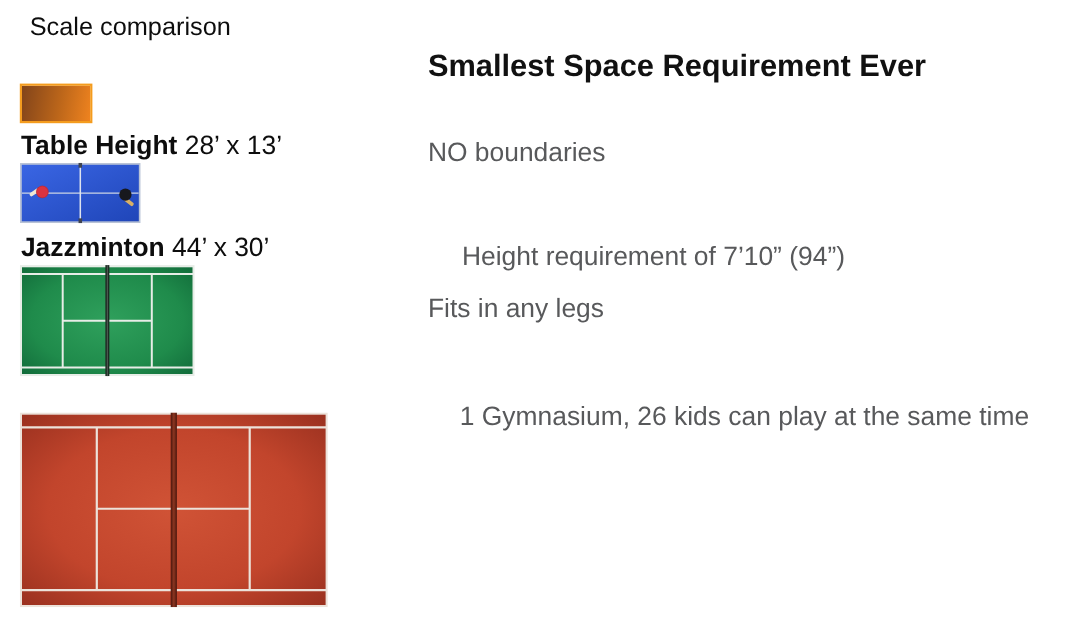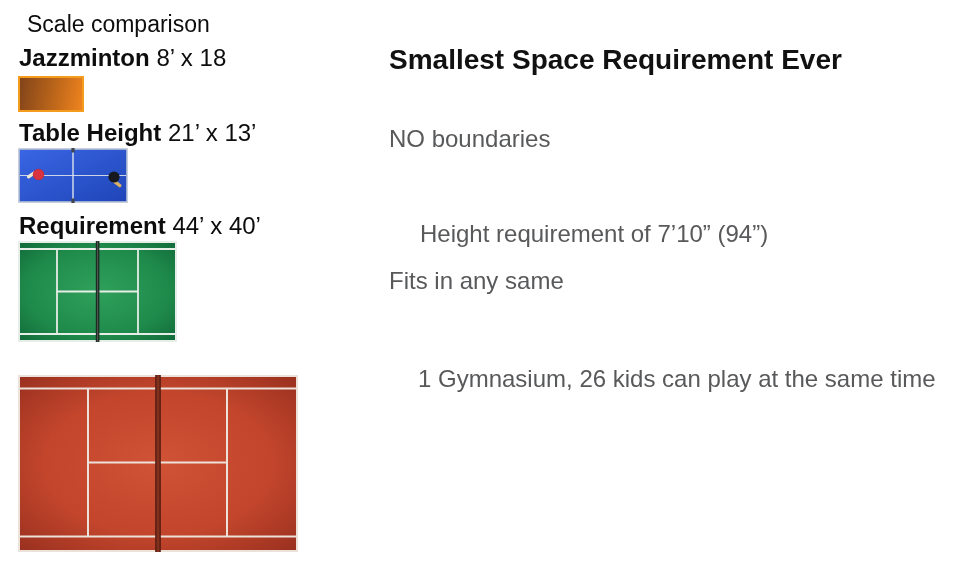--- a/index.html
+++ b/index.html
@@ -52,27 +52,24 @@
   .pt-3{top:364px;margin-left:29px;}
   .pt-4{top:461px;}
 </style>
 </head>
 <body>
 
 <div class="slide">
 
   <div class="abs scale-title">Scale comparison</div>
 
-  <div class="abs court-label lbl-jazz">
-    <span class="cname">Jazzminton</span><span class="cdims">8’ x 18</span>
-  </div>
   <div class="abs jazz-rect"></div>
 
   <div class="abs court-label lbl-tt">
-    <span class="cname">Table Height</span><span class="cdims">21’ x 13’</span>
+    <span class="cname">Table Height</span><span class="cdims">28’ x 13’</span>
   </div>
   <svg class="abs tt-court" width="110" height="55" viewBox="0 0 110 55">
     <defs>
       <linearGradient id="ttBlue" x1="0" y1="0" x2="1" y2="1">
         <stop offset="0" stop-color="#3a66e4"></stop>
         <stop offset="1" stop-color="#1f45b8"></stop>
       </linearGradient>
     </defs>
     <rect x="1" y="1" width="108" height="53" fill="url(#ttBlue)" stroke="#b9c3d6" stroke-width="1.6"></rect>
     <line x1="2" y1="27.5" x2="108" y2="27.5" stroke="#ccd5e5" stroke-width="1.2"></line>
@@ -84,21 +81,21 @@
       <circle cx="0" cy="0" r="5.6" fill="#da3340"></circle>
       <circle cx="0" cy="0" r="5.4" fill="none" stroke="#a81f2c" stroke-width="0.9" opacity="0.45"></circle>
     </g>
     <g transform="translate(96,29)">
       <rect x="2" y="1.5" width="9.5" height="3.4" rx="1.4" transform="rotate(38)" fill="#d8b066"></rect>
       <circle cx="0" cy="0" r="5.6" fill="#17181d"></circle>
     </g>
   </svg>
 
   <div class="abs court-label lbl-pb">
-    <span class="cname">Requirement</span><span class="cdims">44’ x 40’</span>
+    <span class="cname">Jazzminton</span><span class="cdims">44’ x 30’</span>
   </div>
   <svg class="abs pb-court" width="159" height="101" viewBox="0 0 159 101">
     <defs>
       <radialGradient id="pbGreen" cx="0.5" cy="0.5" r="0.8">
         <stop offset="0" stop-color="#2fa05c"></stop>
         <stop offset="0.55" stop-color="#1f8b4b"></stop>
         <stop offset="1" stop-color="#0c5f33"></stop>
       </radialGradient>
     </defs>
     <rect x="1" y="1" width="157" height="99" fill="url(#pbGreen)" stroke="#e7ede7" stroke-width="2"></rect>
@@ -129,16 +126,16 @@
     <line x1="1" y1="161.5" x2="279" y2="161.5" stroke="#ece2da" stroke-width="2"></line>
     <line x1="70" y1="13.5" x2="70" y2="161.5" stroke="#ece2da" stroke-width="2"></line>
     <line x1="209" y1="13.5" x2="209" y2="161.5" stroke="#ece2da" stroke-width="2"></line>
     <line x1="70" y1="87.5" x2="209" y2="87.5" stroke="#ece2da" stroke-width="2"></line>
     <rect x="137.2" y="0" width="5.6" height="177" fill="url(#tnNet)"></rect>
   </svg>
 
   <div class="abs info-point pt-0">NO boundaries</div>
   <div class="abs info-heading">Smallest Space Requirement Ever</div>
   <div class="abs info-point pt-1">Height requirement of 7’10” (94”)</div>
-  <div class="abs info-point pt-2">Fits in any same</div>
+  <div class="abs info-point pt-2">Fits in any legs</div>
   <div class="abs info-point pt-3">1 Gymnasium, 26 kids can play at the same time</div>
 
 </div>
 
 </body></html>

